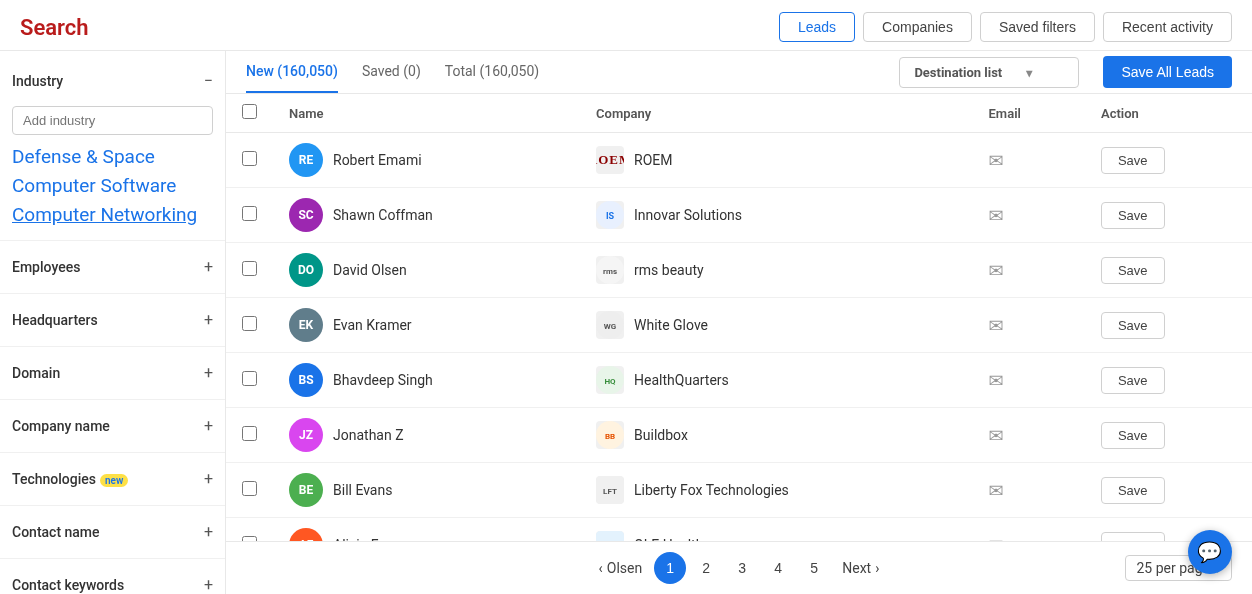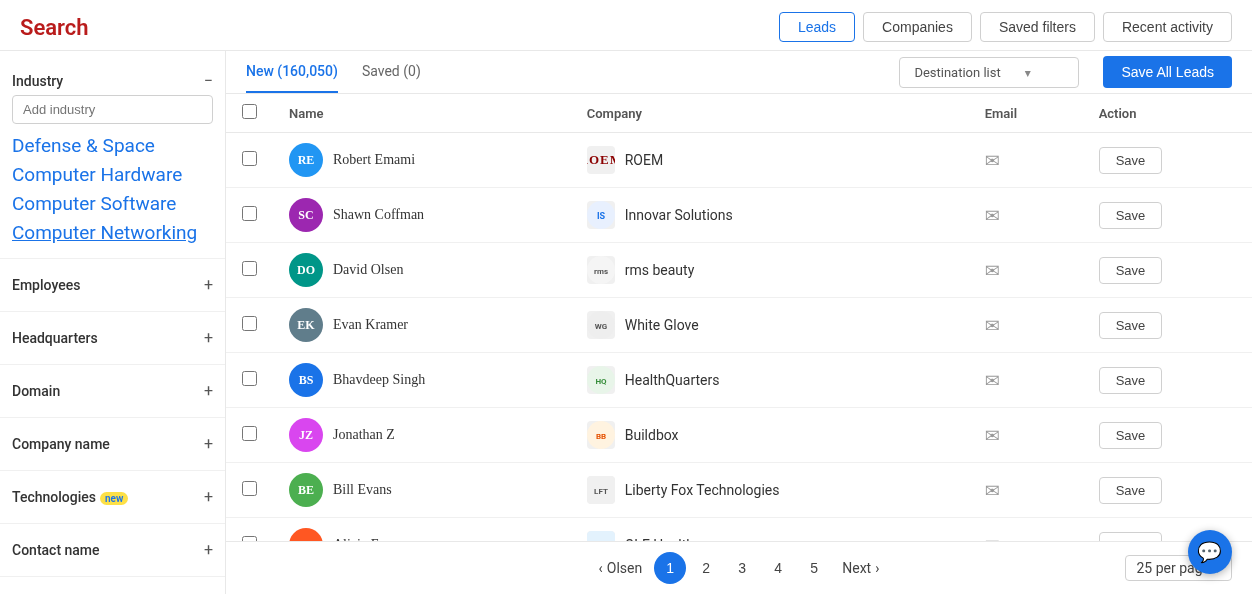--- a/index.html
+++ b/index.html
@@ -18,50 +18,50 @@
     .main { display: flex; flex: 1; overflow: hidden; }
 
     
     .sidebar { width: 226px; border-right: 1px solid #e8e8e8; overflow-y: auto; padding: 8px 0; flex-shrink: 0; }
     .filter-section { padding: 8px 12px; }
     .filter-header { display: flex; align-items: center; justify-content: space-between; padding: 6px 0; cursor: pointer; }
     .filter-label { font-size: 14px; font-weight: 500; color: #333; }
     .filter-icon { color: #555; font-size: 16px; line-height: 1; }
     .filter-divider { border: none; border-top: 1px solid #f0f0f0; margin: 4px 0; }
 
-    .industry-search { width: 100%; padding: 6px 10px; border: 1px solid #d0d0d0; border-radius: 4px; font-size: 13px; color: #a21caf; margin-bottom: 8px; outline: none; }
+    .industry-search { width: 100%; padding: 6px 10px; border: 1px solid #d0d0d0; border-radius: 4px; font-size: 13px; color: #a21caf; margin-bottom: 8px; outline: none; margin-top: 11px; }
 
     .industry-list { display: flex; flex-direction: column; gap: 2px; }
     .industry-item { font-size: 19px; color: #1a73e8; cursor: pointer; padding: 2px 0; }
     .industry-item.hovered { text-decoration: underline; }
 
     .badge-new { background: #fde047; color: #1a73e8; font-size: 10px; font-weight: 600; padding: 1px 5px; border-radius: 10px; margin-left: 4px; vertical-align: middle; }
 
     
     .content { flex: 1; display: flex; flex-direction: column; overflow: hidden; }
 
     
     .tabs { display: flex; align-items: center; padding: 0 20px; border-bottom: 1px solid #e8e8e8; gap: 24px; }
     .tab { padding: 12px 0; font-size: 14px; color: #666; cursor: pointer; border-bottom: 2px solid transparent; }
     .tab.active { color: #1a73e8; border-bottom-color: #1a73e8; font-weight: 500; }
-    .destination-select { display: flex; align-items: flex-end; border: 1px solid #d0d0d0; border-radius: 4px; padding: 7px 14px; font-size: 13px; color: #555; cursor: pointer; background: #fff; gap: 24px; min-width: 180px; }
+    .destination-select { display: flex; align-items: flex-end; border: 1px solid #d0d0d0; border-radius: 4px; padding: 7px 14px; font-size: 13px; color: #555; cursor: pointer; background: #fff; gap: 24px; min-width: 180px; font-weight: bold; }
     .destination-select .chevron { color: #888; font-size: 12px; }
     .save-all-btn { background: #1a73e8; color: #fff; border: none; border-radius: 4px; padding: 8px 18px; font-size: 14px; font-weight: 500; cursor: pointer; }
 
     
     .table-container { flex: 1; overflow-y: auto; }
     table { width: 100%; border-collapse: collapse; }
     thead th { padding: 10px 16px; text-align: left; font-size: 13px; font-weight: 600; color: #555; border-bottom: 1px solid #e8e8e8; position: sticky; top: 0; background: #fff; z-index: 1; }
     tbody tr { border-bottom: 1px solid #f0f0f0; }
     tbody td { padding: 10px 16px; font-size: 14px; color: #333; vertical-align: middle; }
 
     .checkbox-cell { width: 40px; }
     input[type="checkbox"] { width: 15px; height: 15px; cursor: pointer; accent-color: #1a73e8; }
 
-    .name-cell { display: flex; align-items: center; gap: 10px; font-family: Liberation Serif, serif; }
+    .name-cell { display: flex; align-items: center; gap: 10px; }
     .avatar { width: 34px; height: 34px; border-radius: 50%; display: flex; align-items: center; justify-content: center; font-size: 12px; font-weight: 700; color: #fff; flex-shrink: 0; }
     .name-text { font-size: 14px; color: #333; }
 
     .company-cell { display: flex; align-items: center; gap: 10px; }
     .company-logo { width: 28px; height: 28px; border-radius: 4px; background: #f0f0f0; display: flex; align-items: center; justify-content: center; font-size: 9px; font-weight: 700; color: #555; flex-shrink: 0; overflow: hidden; }
     .company-name { font-size: 14px; color: #333; }
 
     .email-cell { color: #999; }
     .email-icon { font-size: 18px; }
 
@@ -102,21 +102,20 @@
     <div class="sidebar">
 
       <div class="filter-section">
         <div class="filter-header">
           <span class="filter-label">Industry</span>
           <span class="filter-icon">−</span>
         </div>
         <input class="industry-search" type="text" placeholder="Add industry" style="">
         <div class="industry-list">
           <span class="industry-item">Defense &amp; Space</span>
-          <span class="industry-item">Computer Hardware</span>
           <span class="industry-item">Computer Software</span>
           <span class="industry-item hovered">Computer Networking</span>
         </div>
       </div>
 
       <hr class="filter-divider">
 
       <div class="filter-section">
         <div class="filter-header">
           <span class="filter-label">Employees</span>
@@ -172,20 +171,21 @@
         </div>
       </div>
 
     </div>
 
     <div class="content">
 
       <div class="tabs">
         <div class="tab active">New (160,050)</div>
         <div class="tab">Saved (0)</div>
+        <div class="tab">Total (160,050)</div>
         <div style="flex:1;"></div>
 
         <div class="destination-select">
           <span>Destination list</span>
           <span class="chevron">▾</span>
         </div>
         <button class="save-all-btn">Save All Leads</button>
       </div>
 
       <div class="table-container">

